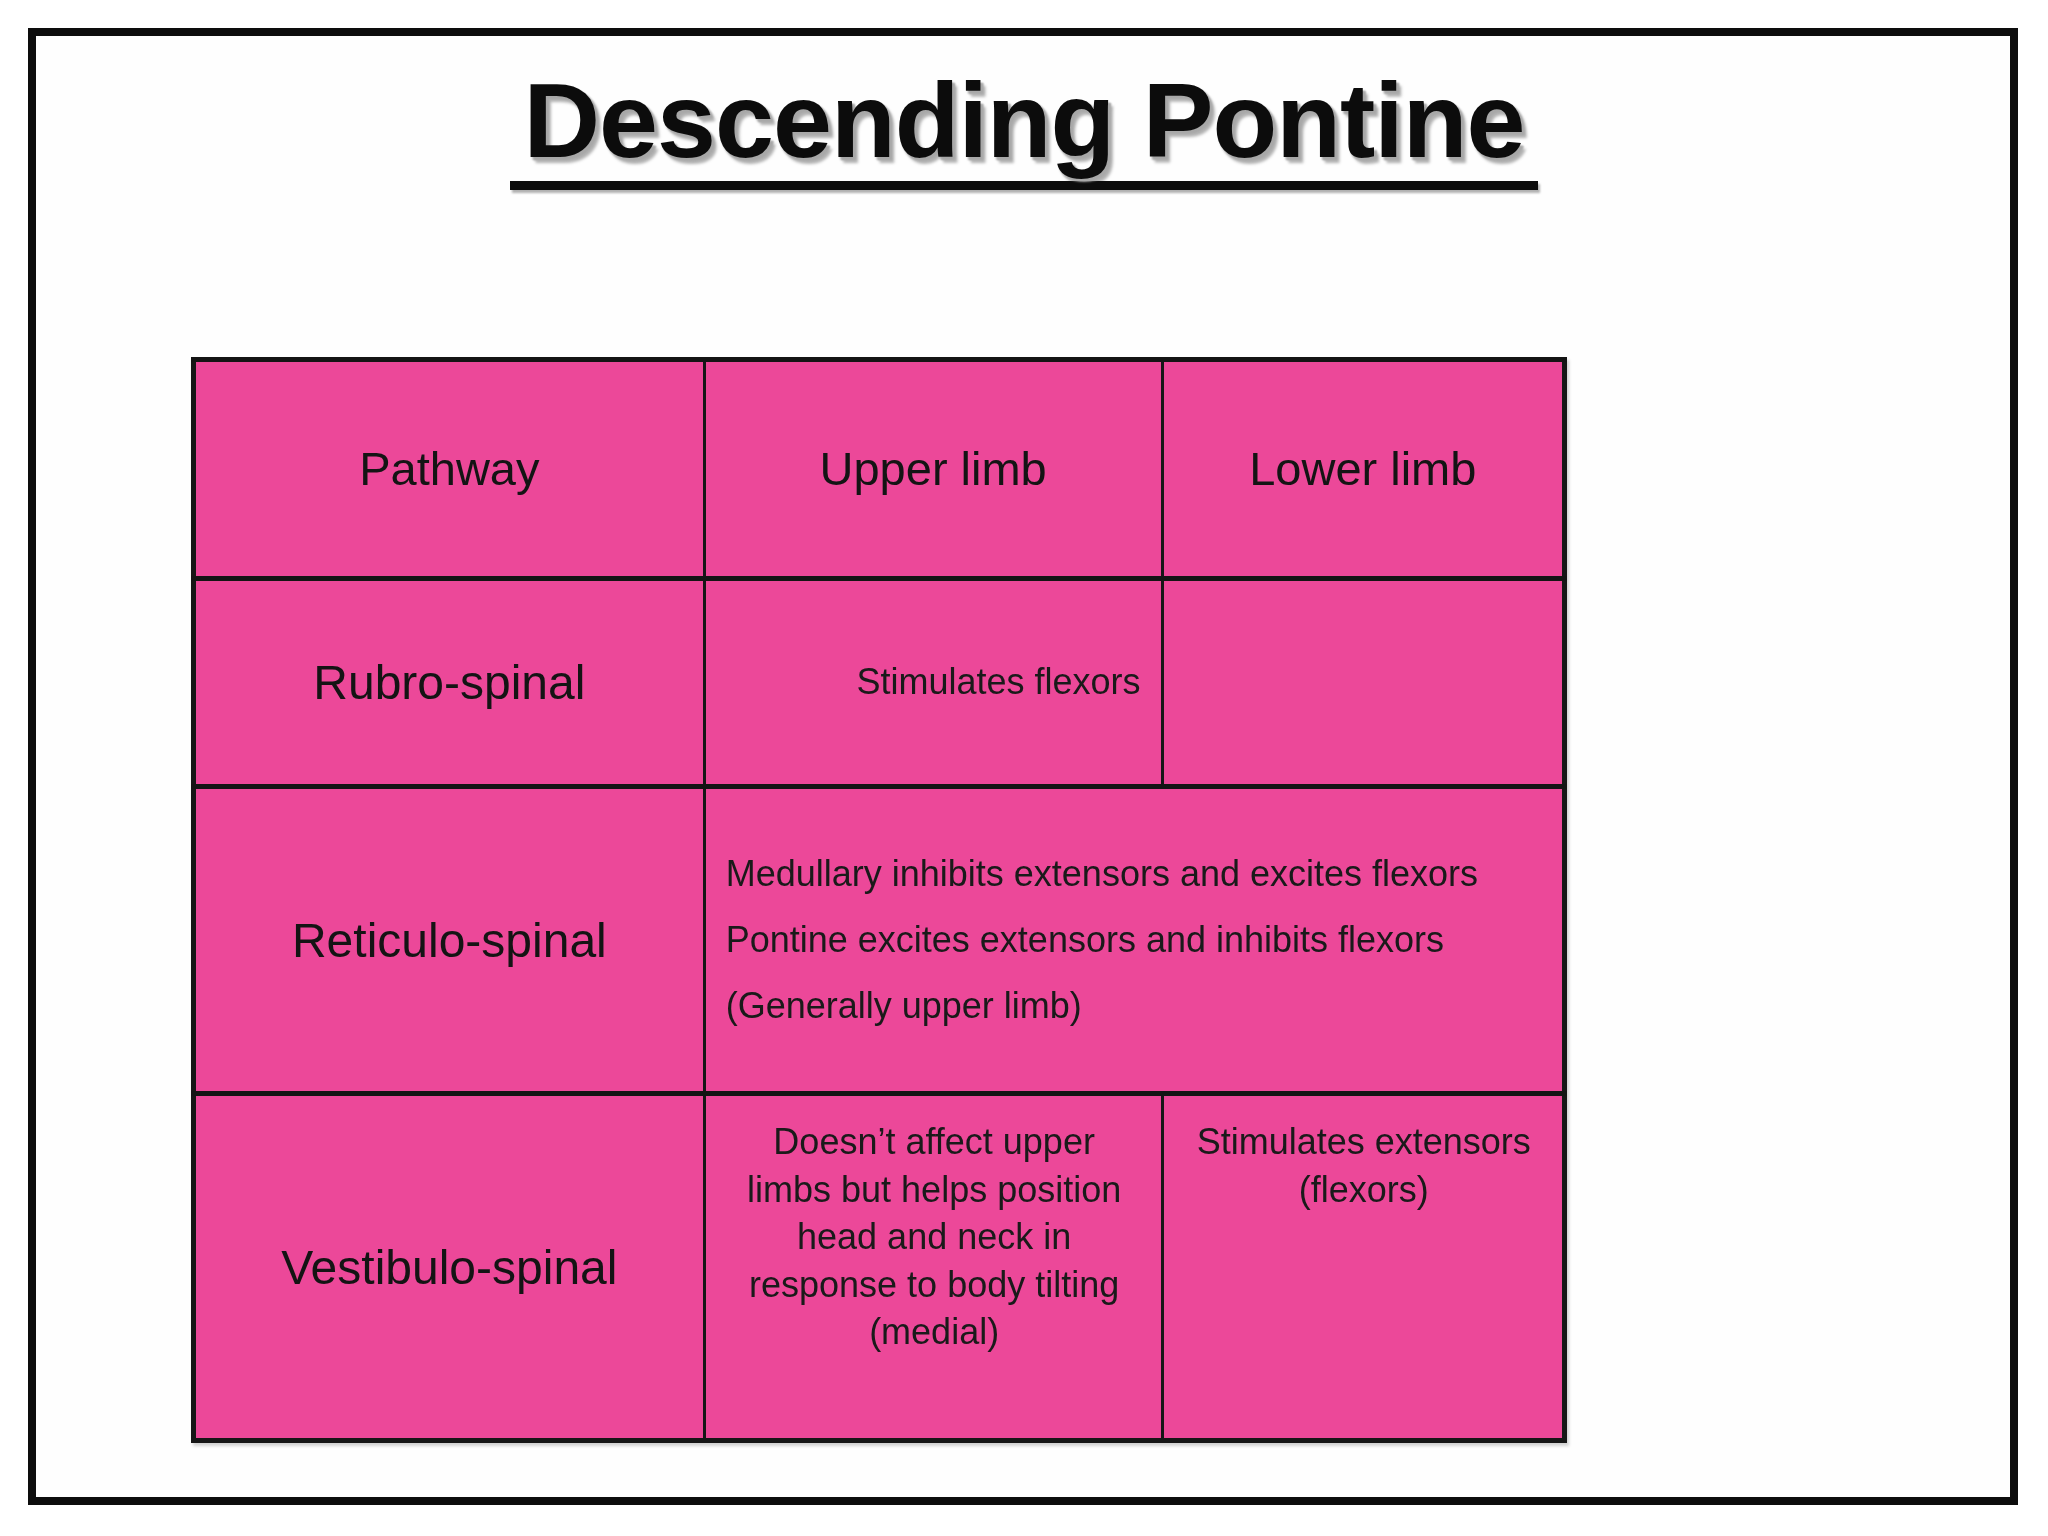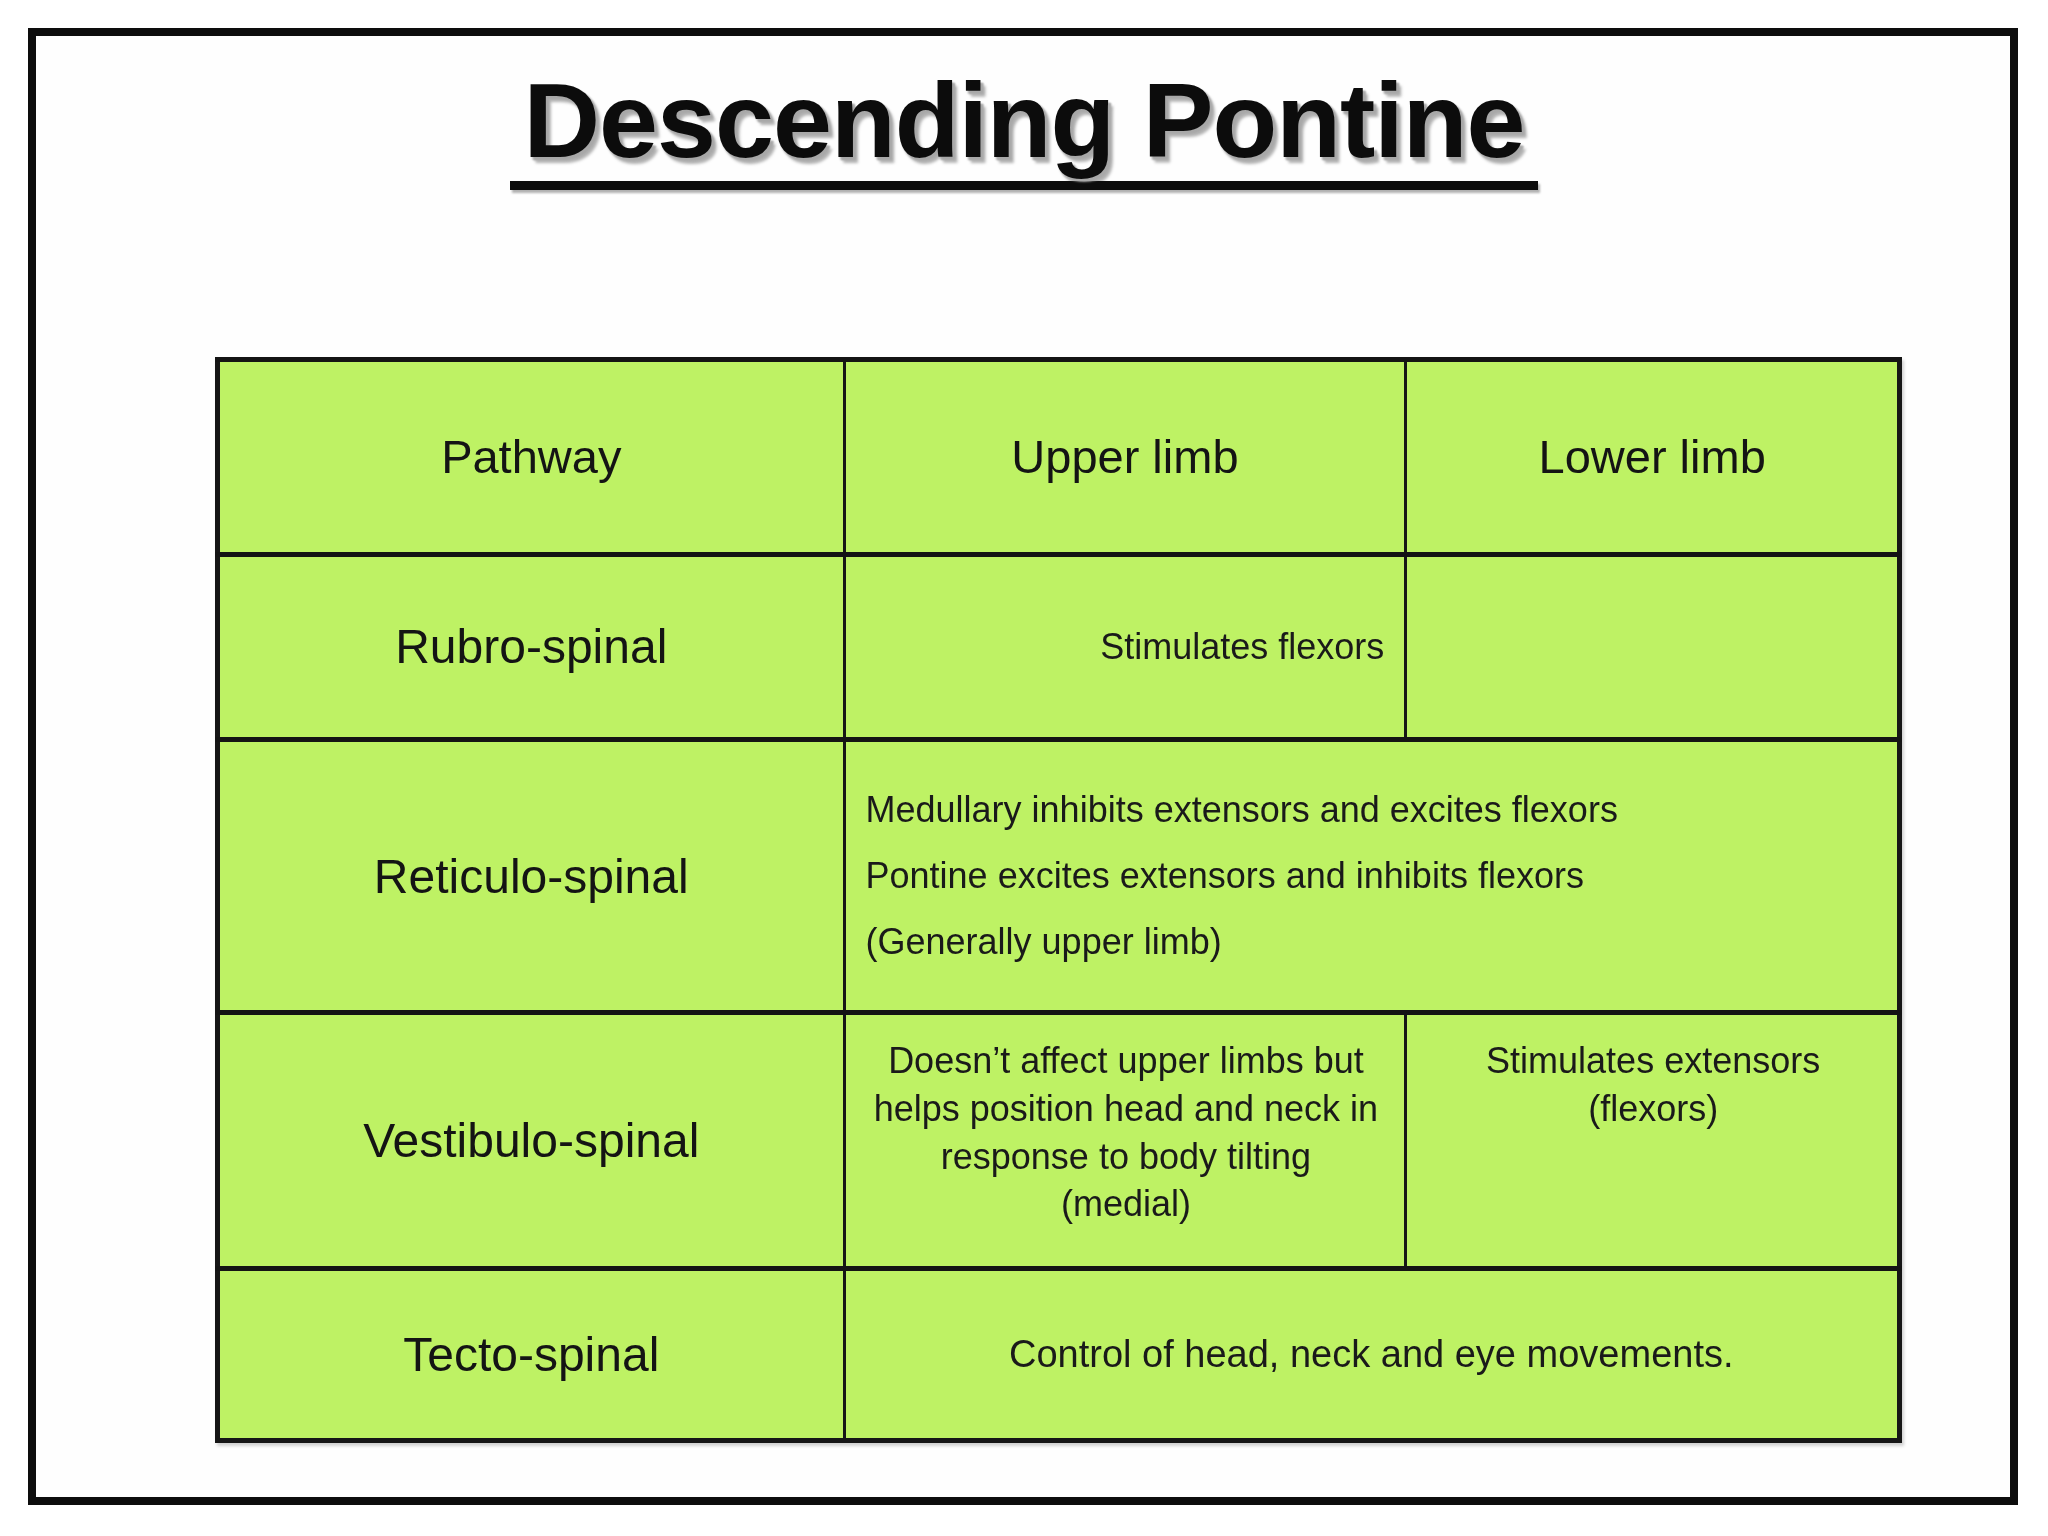--- a/index.html
+++ b/index.html
@@ -39,27 +39,27 @@
     font-weight: bold;
     letter-spacing: -1px;
     color: #0c0c0c;
     border-bottom: 9px solid #0c0c0c;
     padding: 0 14px 2px 14px;
     text-shadow: 3px 3px 2px #a8a8a8;
     filter: drop-shadow(2px 3px 1px rgba(0,0,0,0.30));
   }
   .ptable {
     position: absolute;
-    left: 215px;
+    left: 191px;
     top: 357px;
-    width: 1687px;
+    width: 1376px;
     height: 1086px;
     border-collapse: collapse;
     table-layout: fixed;
-    background: #bef264;
+    background: #ec4899;
   }
   .ptable, .ptable td, .ptable th {
     border: 3px solid #161616;
   }
   .ptable {
     border-width: 5px;
     box-shadow: 2px 3px 3px rgba(0,0,0,0.18);
   }
   .ptable tr {
     border-top: 5px solid #141414;
@@ -151,19 +151,15 @@
         <div class="rline">(Generally upper limb)</div>
       </td>
     </tr>
 
     <tr style="height:225px">
       <td class="pathway">Vestibulo-spinal</td>
       <td class="cell-topleft">Doesn’t affect upper limbs but helps position head and neck in response to body tilting (medial)</td>
       <td class="cell-topleft">Stimulates extensors (flexors)</td>
     </tr>
 
-    <tr style="height:153px">
-      <td class="pathway">Tecto-spinal</td>
-      <td class="tecto-cell" colspan="2">Control of head, neck and eye movements.</td>
-    </tr>
   </tbody>
     </table>
 </div>
 
 </body></html>

